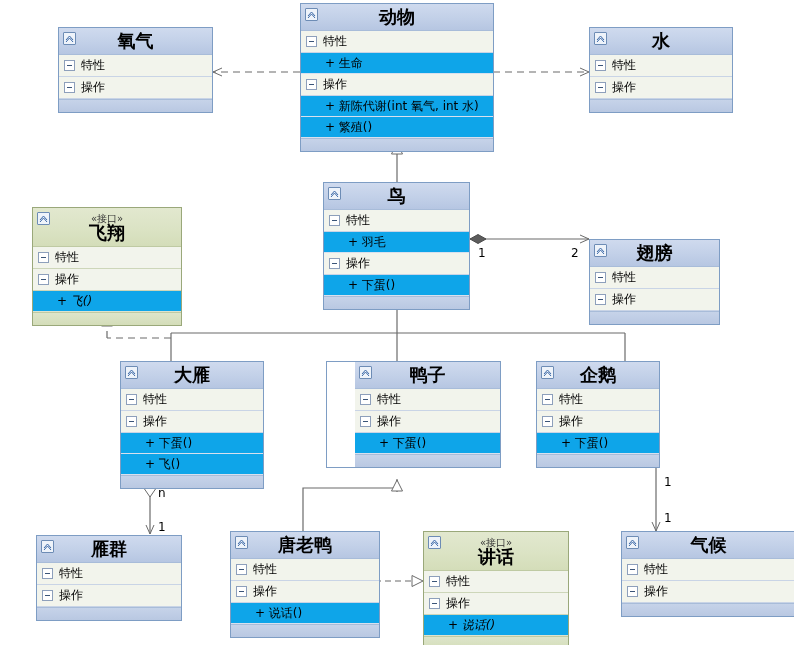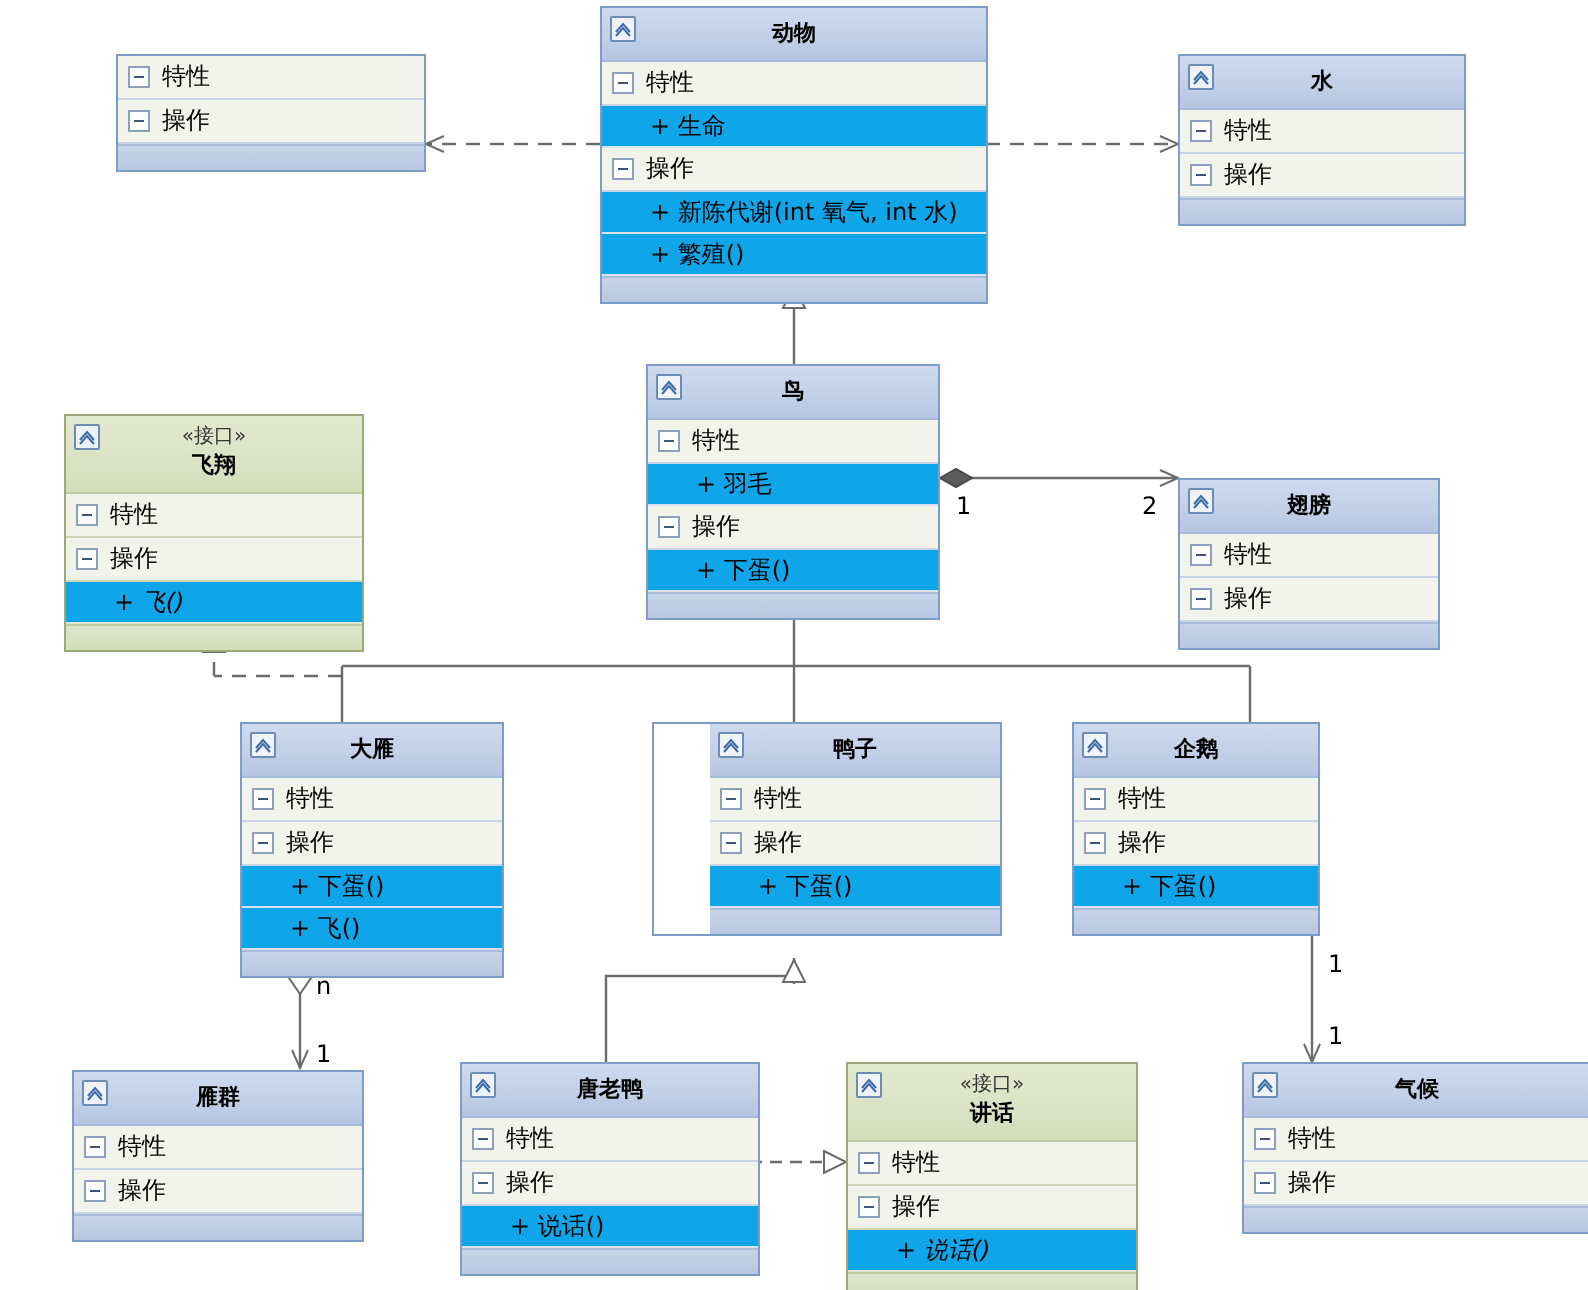--- a/index.html
+++ b/index.html
@@ -69,21 +69,21 @@
   .cls-icon svg { display: block; }
 
   .cls-stereo {
     font-size: 10px;
     color: #333333;
     line-height: 12px;
     font-weight: normal;
   }
   .cls-name {
     font-weight: bold;
-    font-size: 11px;
+    font-size: 18px;
     line-height: 15px;
     color: #000000;
   }
 
   .cls-body {
     background: #f3f5ec;
   }
   .iface .cls-body {
     background: #f3f5ec;
   }
@@ -237,20 +237,28 @@
   </svg>
 
   <div class="mult" style="left:478px; top:247px;">1</div>
   <div class="mult" style="left:571px; top:247px;">2</div>
   <div class="mult" style="left:158px; top:487px;">n</div>
   <div class="mult" style="left:158px; top:521px;">1</div>
   <div class="mult" style="left:664px; top:476px;">1</div>
   <div class="mult" style="left:664px; top:512px;">1</div>
 
   <div class="uml-class" style="left:58px; top:27px; width:155px;">
+    <div class="cls-header">
+      <span class="cls-icon">
+        <svg width="11" height="11" viewBox="0 0 11 11">
+            <path d="M2,7 L5.5,3 L9,7 M2,9 L5.5,5 L9,9" fill="none" stroke="#3d6aa8" stroke-width="1"></path>
+          </svg>
+      </span>
+      <div class="cls-name">氧气</div>
+    </div>
     <div class="cls-body">
       <div class="compartment">
         <span class="box-icon"></span>
         <span>特性</span>
       </div>
       <div class="compartment">
         <span class="box-icon"></span>
         <span>操作</span>
       </div>
     </div>
@@ -367,21 +375,21 @@
         <span>特性</span>
       </div>
       <div class="compartment">
         <span class="box-icon"></span>
         <span>操作</span>
       </div>
     </div>
     <div class="cls-footer"></div>
   </div>
 
-  <div class="uml-class" style="left:120px; top:361px; width:132px;">
+  <div class="uml-class" style="left:120px; top:361px; width:144px;">
     <div class="cls-header">
       <span class="cls-icon">
         <svg width="11" height="11" viewBox="0 0 11 11">
             <path d="M2,7 L5.5,3 L9,7 M2,9 L5.5,5 L9,9" fill="none" stroke="#3d6aa8" stroke-width="1"></path>
           </svg>
       </span>
       <div class="cls-name">大雁</div>
     </div>
     <div class="cls-body">
       <div class="compartment">

